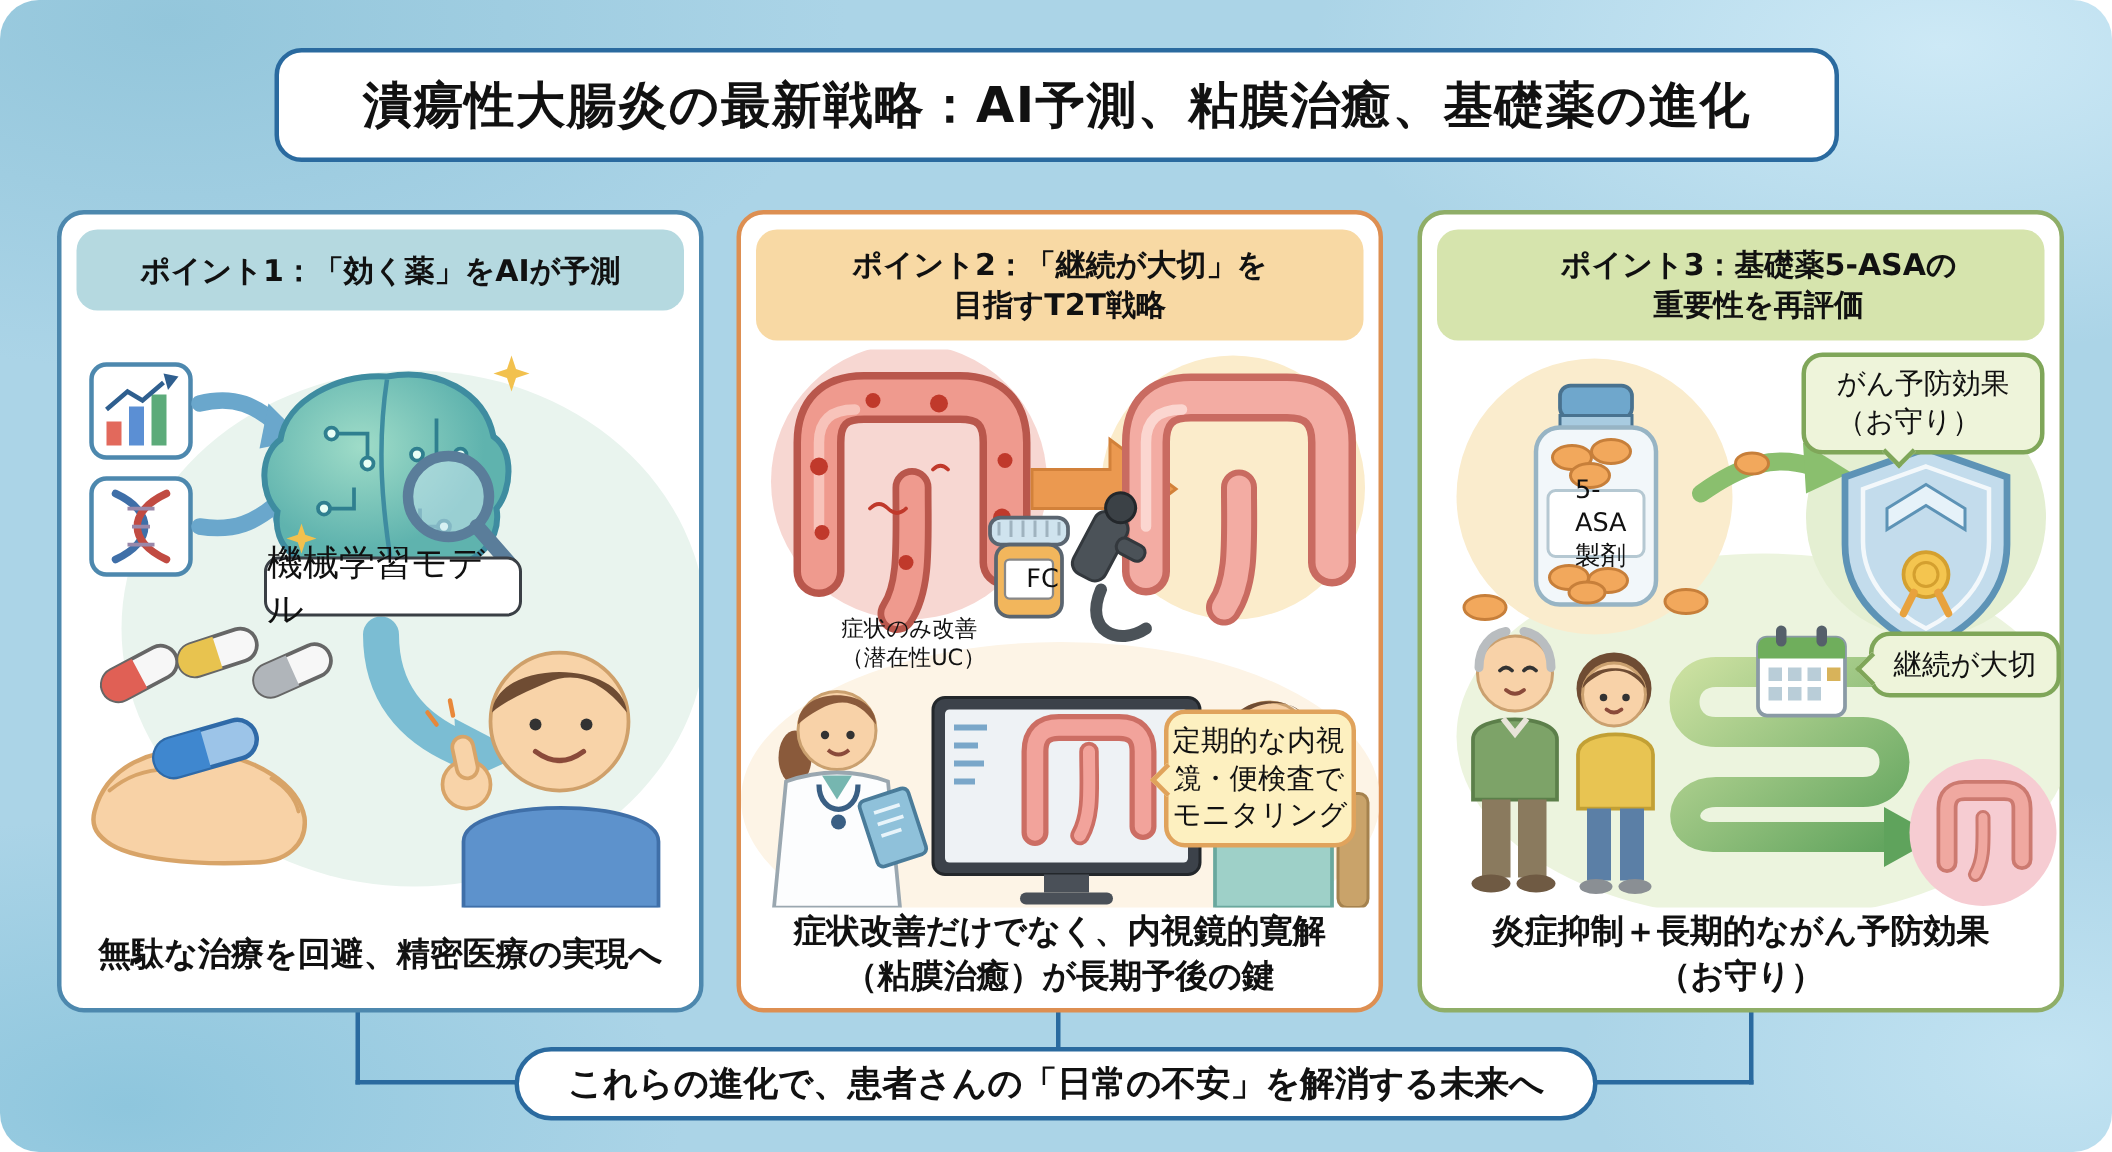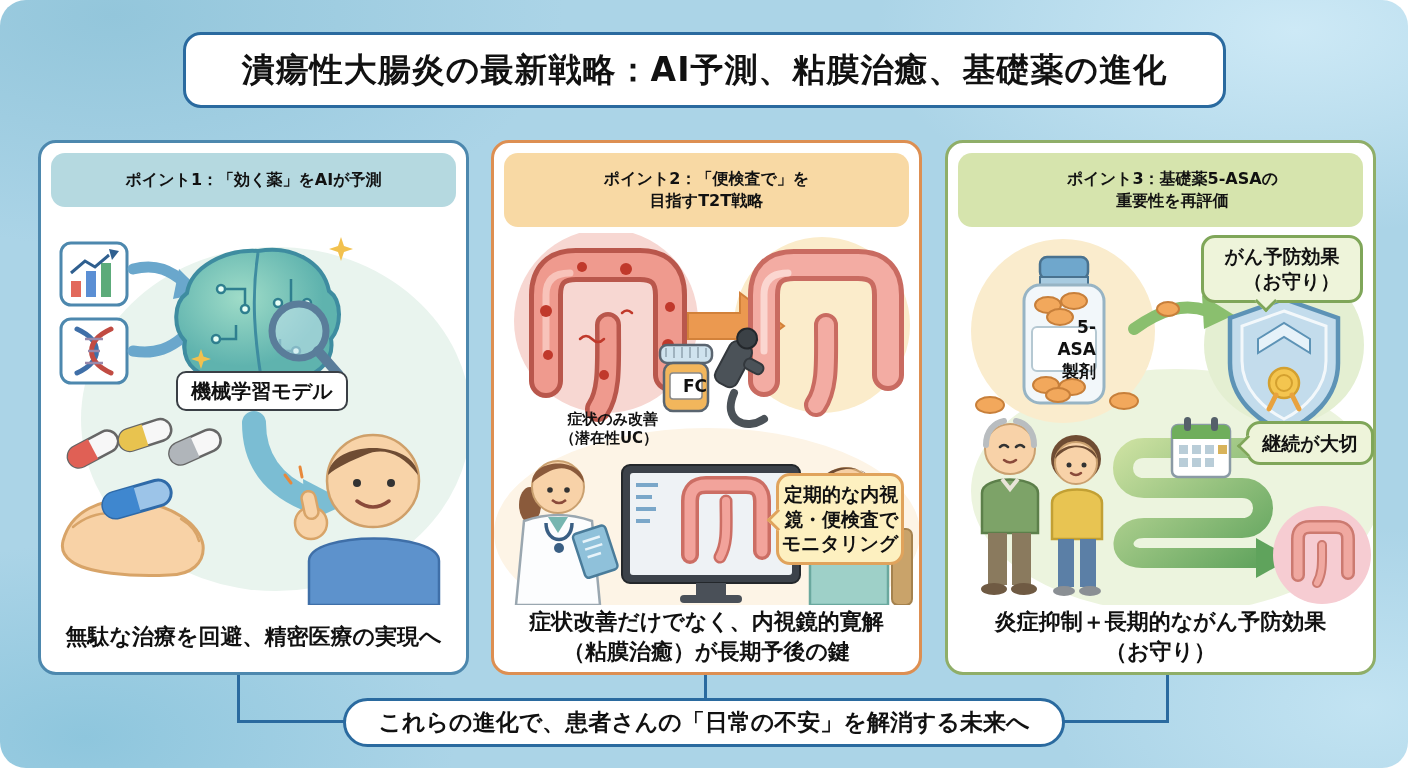--- a/index.html
+++ b/index.html
@@ -25,47 +25,47 @@
   .panel{
     position:absolute;top:140px;height:535px;width:431px;background:#fff;
     border:3px solid;border-radius:18px;box-sizing:border-box;
   }
   .p1{left:38px;border-color:#4d88ae;}
   .p2{left:491px;border-color:#dd8f52;}
   .p3{left:945px;border-color:#8fae68;}
   .panel-header{
     position:absolute;left:10px;right:10px;top:10px;border-radius:14px;
     display:flex;align-items:center;justify-content:center;
-    font-weight:700;font-size:16px;text-align:center;white-space:pre-line;line-height:1.35;
+    font-weight:700;font-size:20px;text-align:center;white-space:pre-line;line-height:1.35;
   }
   .p1 .panel-header{height:54px;background:#b5d9e0;}
   .p2 .panel-header{height:74px;background:#f8d9a4;}
   .p3 .panel-header{height:74px;background:#d6e4ad;padding-left:24px;}
   .panel-caption{
     position:absolute;left:8px;right:8px;top:462px;height:64px;
     display:flex;align-items:center;justify-content:center;
     font-weight:700;font-size:22px;text-align:center;white-space:pre-line;line-height:1.35;
   }
   .illus{position:absolute;left:0;width:425px;display:block;}
   .p1 .illus{top:66px;height:396px;}
   .p2 .illus,.p3 .illus{top:90px;height:372px;}
   .olabel{
-    position:absolute;font-weight:700;text-align:right;white-space:pre-line;line-height:1.3;
+    position:absolute;font-weight:400;text-align:left;white-space:pre-line;line-height:1.3;
     display:flex;align-items:center;justify-content:center;box-sizing:border-box;
   }
   .bubble{border-radius:14px;border:3px solid;}
   .bubble::before{content:"";position:absolute;width:13px;height:13px;transform:rotate(45deg);}
   .bub-blue{background:#d6ebf3;border-color:#4d88ae;font-size:19px;}
   .bub-blue::before{left:-9px;top:30px;background:#d6ebf3;border-left:3px solid #4d88ae;border-bottom:3px solid #4d88ae;}
   .bub-yellow{background:#fdf0c0;border-color:#e0a35c;font-size:19px;}
   .bub-yellow::before{left:-9px;top:36px;background:#fdf0c0;border-left:3px solid #e0a35c;border-bottom:3px solid #e0a35c;}
   .bub-green{background:#eef4da;border-color:#7fa659;font-size:19px;}
   .bub-green-top::before{left:54px;bottom:-9px;background:#eef4da;border-left:3px solid #7fa659;border-bottom:3px solid #7fa659;transform:rotate(-45deg);}
   .bub-green-mid::before{left:-9px;top:14px;background:#eef4da;border-left:3px solid #7fa659;border-bottom:3px solid #7fa659;}
-  .plate{background:#fff;border:2.5px solid #3a3f45;border-radius:10px;font-size:20px;}
+  .plate{background:#fff;border:2.5px solid #3a3f45;border-radius:10px;font-size:24px;}
   .small-tag{font-size:17px;padding-left:18px;}
   .plain-label{font-size:15px;}
 </style>
 </head>
 <body>
 
 <div class="canvas">
 
   <div class="connector" style="left:237px;top:673px;width:3px;height:50px;"></div>
   <div class="connector" style="left:237px;top:720px;width:110px;height:3px;"></div>
@@ -249,21 +249,21 @@
       </g>
       <g>
         <circle cx="352" cy="262" r="27" fill="#f6cfa4" stroke="#caa06f" stroke-width="2"></circle>
         <path d="M326,256 C324,228 380,226 380,258 C380,242 368,234 352,236 C338,238 330,246 326,256 Z" fill="#6f4c33"></path>
         <circle cx="338" cy="264" r="2.8" fill="#333"></circle>
         <path d="M334,274 q5,4 10,1" stroke="#8a4a3a" stroke-width="2.5" fill="none"></path>
         <path d="M316,372 V312 C316,288 394,288 394,312 V372 Z" fill="#9ed0c8" stroke="#6aa89e" stroke-width="2.5"></path>
         <rect x="398" y="296" width="20" height="76" rx="6" fill="#c9a36a" stroke="#a5824e" stroke-width="2"></rect>
       </g>
     </svg>
-    <div class="panel-header">ポイント2：「便検査で」を
+    <div class="panel-header">ポイント2：「継続が大切」を
 目指すT2T戦略</div>
     <div class="olabel small-tag" style="left:175px;top:230px;width:34px;height:26px;">FC</div>
     <div class="olabel plain-label" style="left:5px;top:258px;width:220px;height:56px;">症状のみ改善
 （潜在性UC）</div>
     <div class="olabel bubble bub-yellow" style="left:282px;top:330px;width:128px;height:92px;">定期的な内視
 鏡・便検査で
 モニタリング</div>
     <div class="panel-caption">症状改善だけでなく、内視鏡的寛解
 （粘膜治癒）が長期予後の鍵</div>
   </div>

